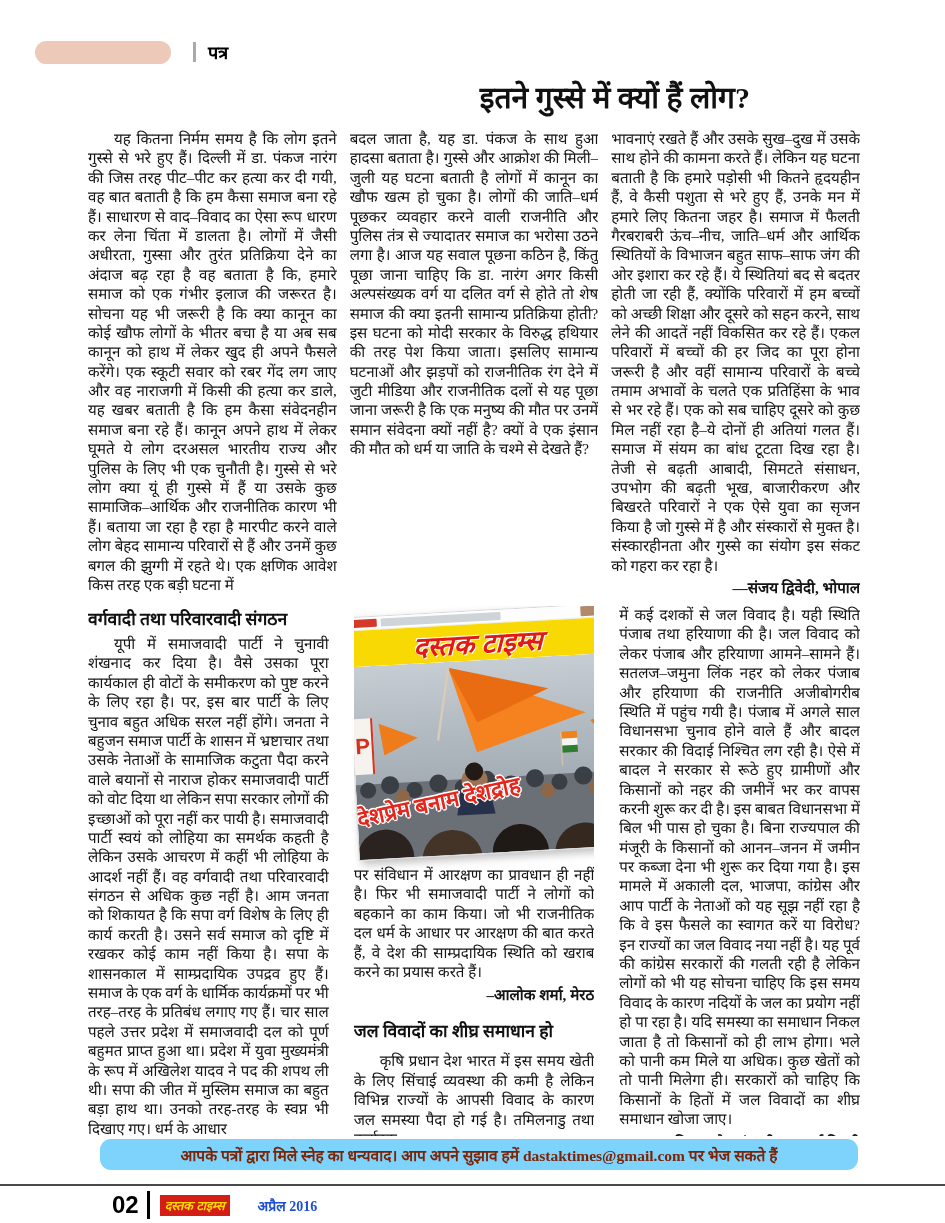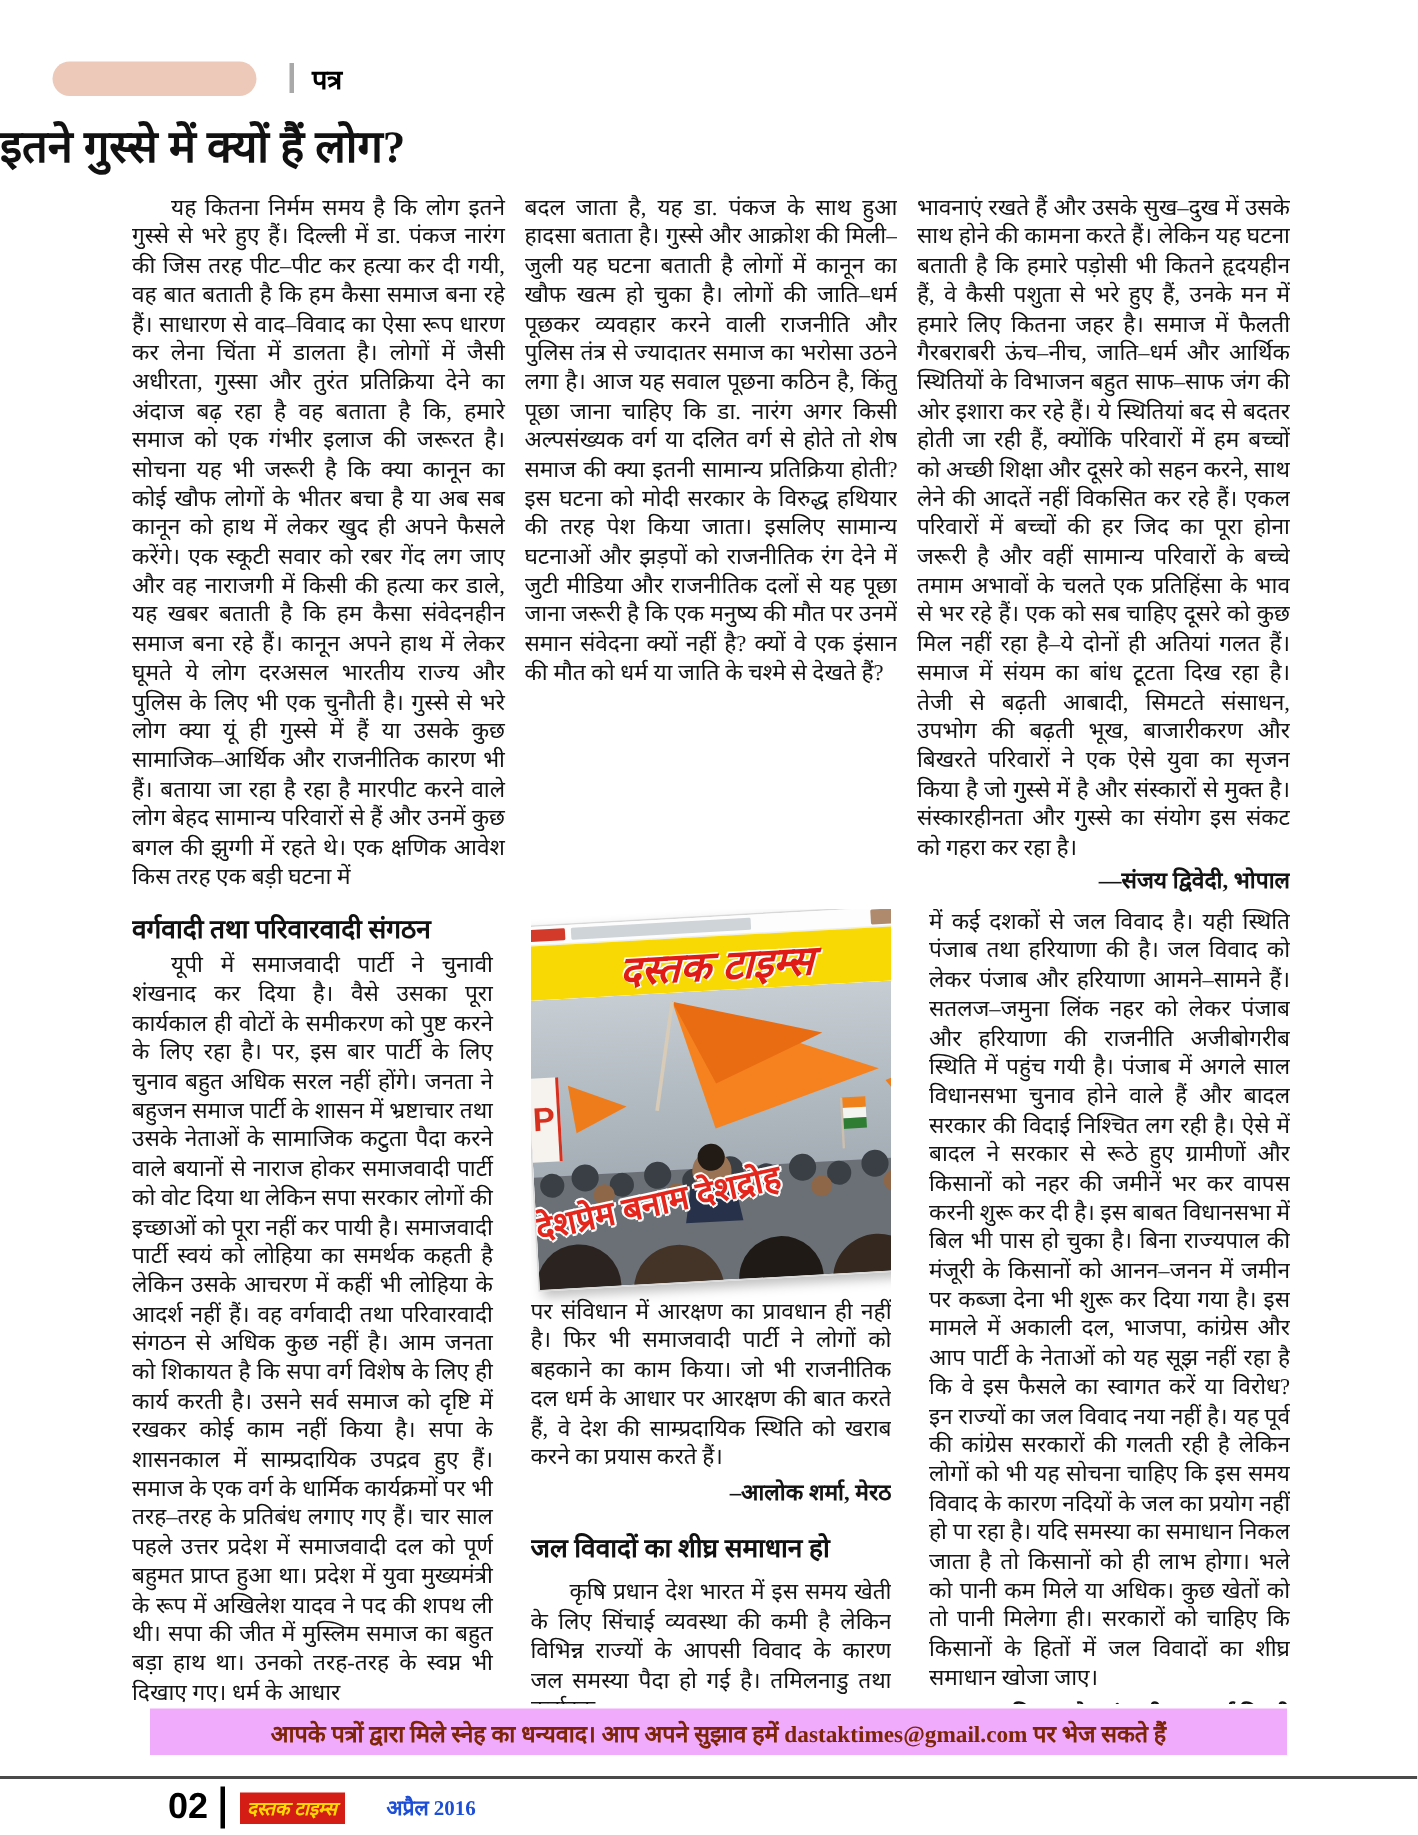--- a/index.html
+++ b/index.html
@@ -12,21 +12,21 @@
   
   .topbar { position:absolute; top:40px; left:35px; display:flex; align-items:center; }
   .logo-pill { width:136px; height:23px; border-radius:12px; background:#ecc9b9; }
   .topbar-divider { width:3px; height:20px; background:#a9a9a9; margin-left:22px; }
   .section-label {
     margin-left:12px; color:#000000; font-weight:bold; font-size:18px;
     font-family:"Liberation Serif","DejaVu Serif",serif;
   }
   
   .headline {
-    position:absolute; top:76px; left:0; width:750px; text-align:left;
+    position:absolute; top:76px; left:0; width:750px; text-align:right;
     font-size:30px; font-weight:bold; color:#111;
   }
   
   .article-1 {
     position:absolute; top:130px; left:88px; width:772px; height:474px;
     display:grid; grid-template-columns:1fr 1fr 1fr; column-gap:15px; overflow:hidden;gap:13px;
   }
   .section-2 {
     position:absolute; top:606px; left:88px; width:772px; height:530px;
     display:grid; grid-template-columns:1fr 1fr 1fr; column-gap:25px; overflow:hidden;
@@ -68,21 +68,21 @@
   }
   .cover-poster {
     position:absolute; left:0; top:52px; width:20px; height:56px; background:#f6f3ee;
     color:#d6301f; font-weight:bold; font-size:22px; display:flex; align-items:center;
     justify-content:center; font-family:"Liberation Sans","DejaVu Sans",sans-serif;
     border-right:2px solid #d6301f;
   }
   
   .banner {
     position:absolute; top:1139px; left:100px; width:758px; height:31px;
-    background:#f0abfc; display:flex; align-items:center; justify-content:center;
+    background:#7dd3fc; display:flex; align-items:center; justify-content:center;border-radius:11px;
   }
   .banner-text { color:#7c2406; font-weight:bold; font-size:15.5px; }
   
   .footer-rule { position:absolute; top:1184px; left:0; width:945px; height:2px; background:#4a4a4a; }
   .footer { position:absolute; top:1191px; left:112px; display:flex; align-items:center; }
   .page-num { font-family:"Liberation Sans","DejaVu Sans",sans-serif; font-weight:bold; font-size:24px; color:#000; }
   .footer-bar { width:3px; height:28px; background:#000; margin:0 10px 0 8px; }
   .footer-logo {
     background:#d41d15; color:#ffd900; font-weight:bold; font-size:12.5px;
     font-family:"Liberation Sans","DejaVu Sans",sans-serif; padding:2px 5px; font-style:italic;

